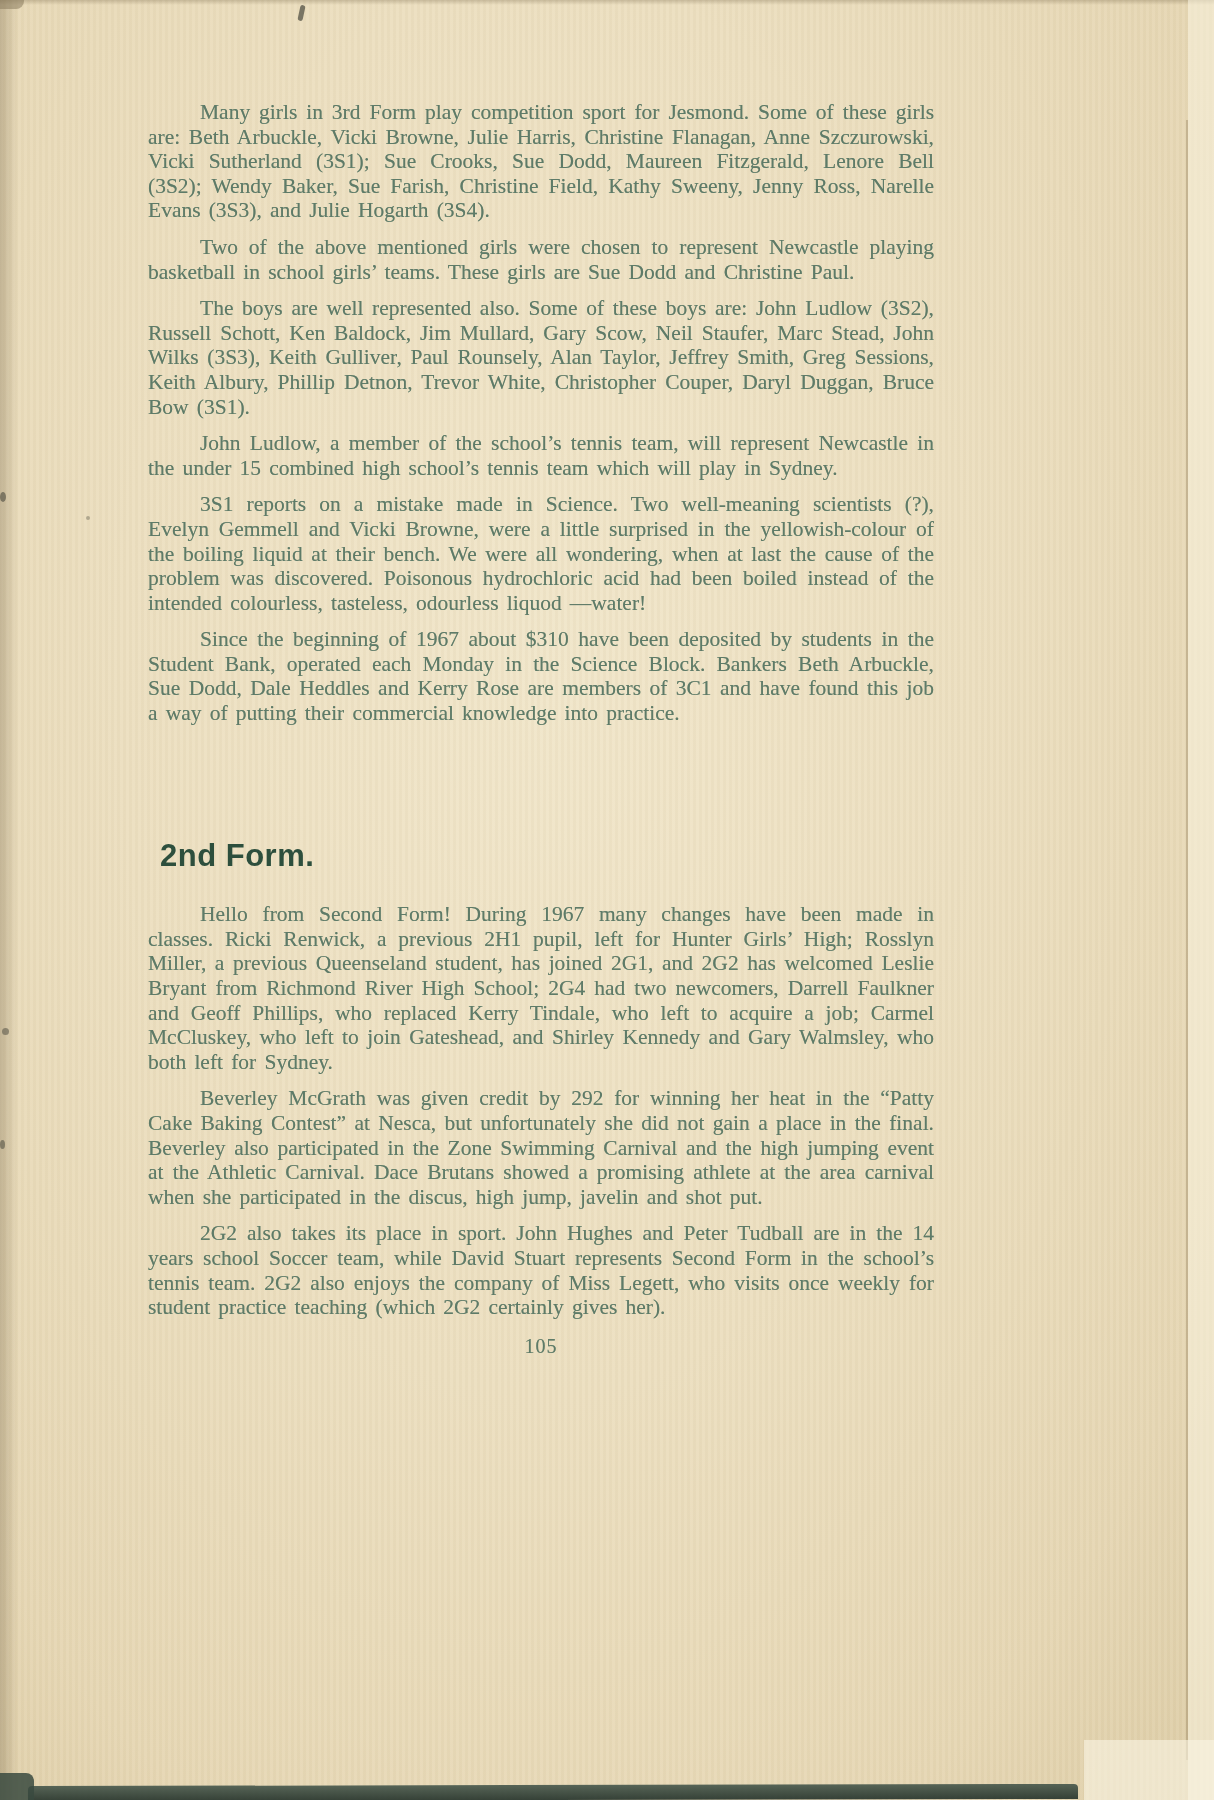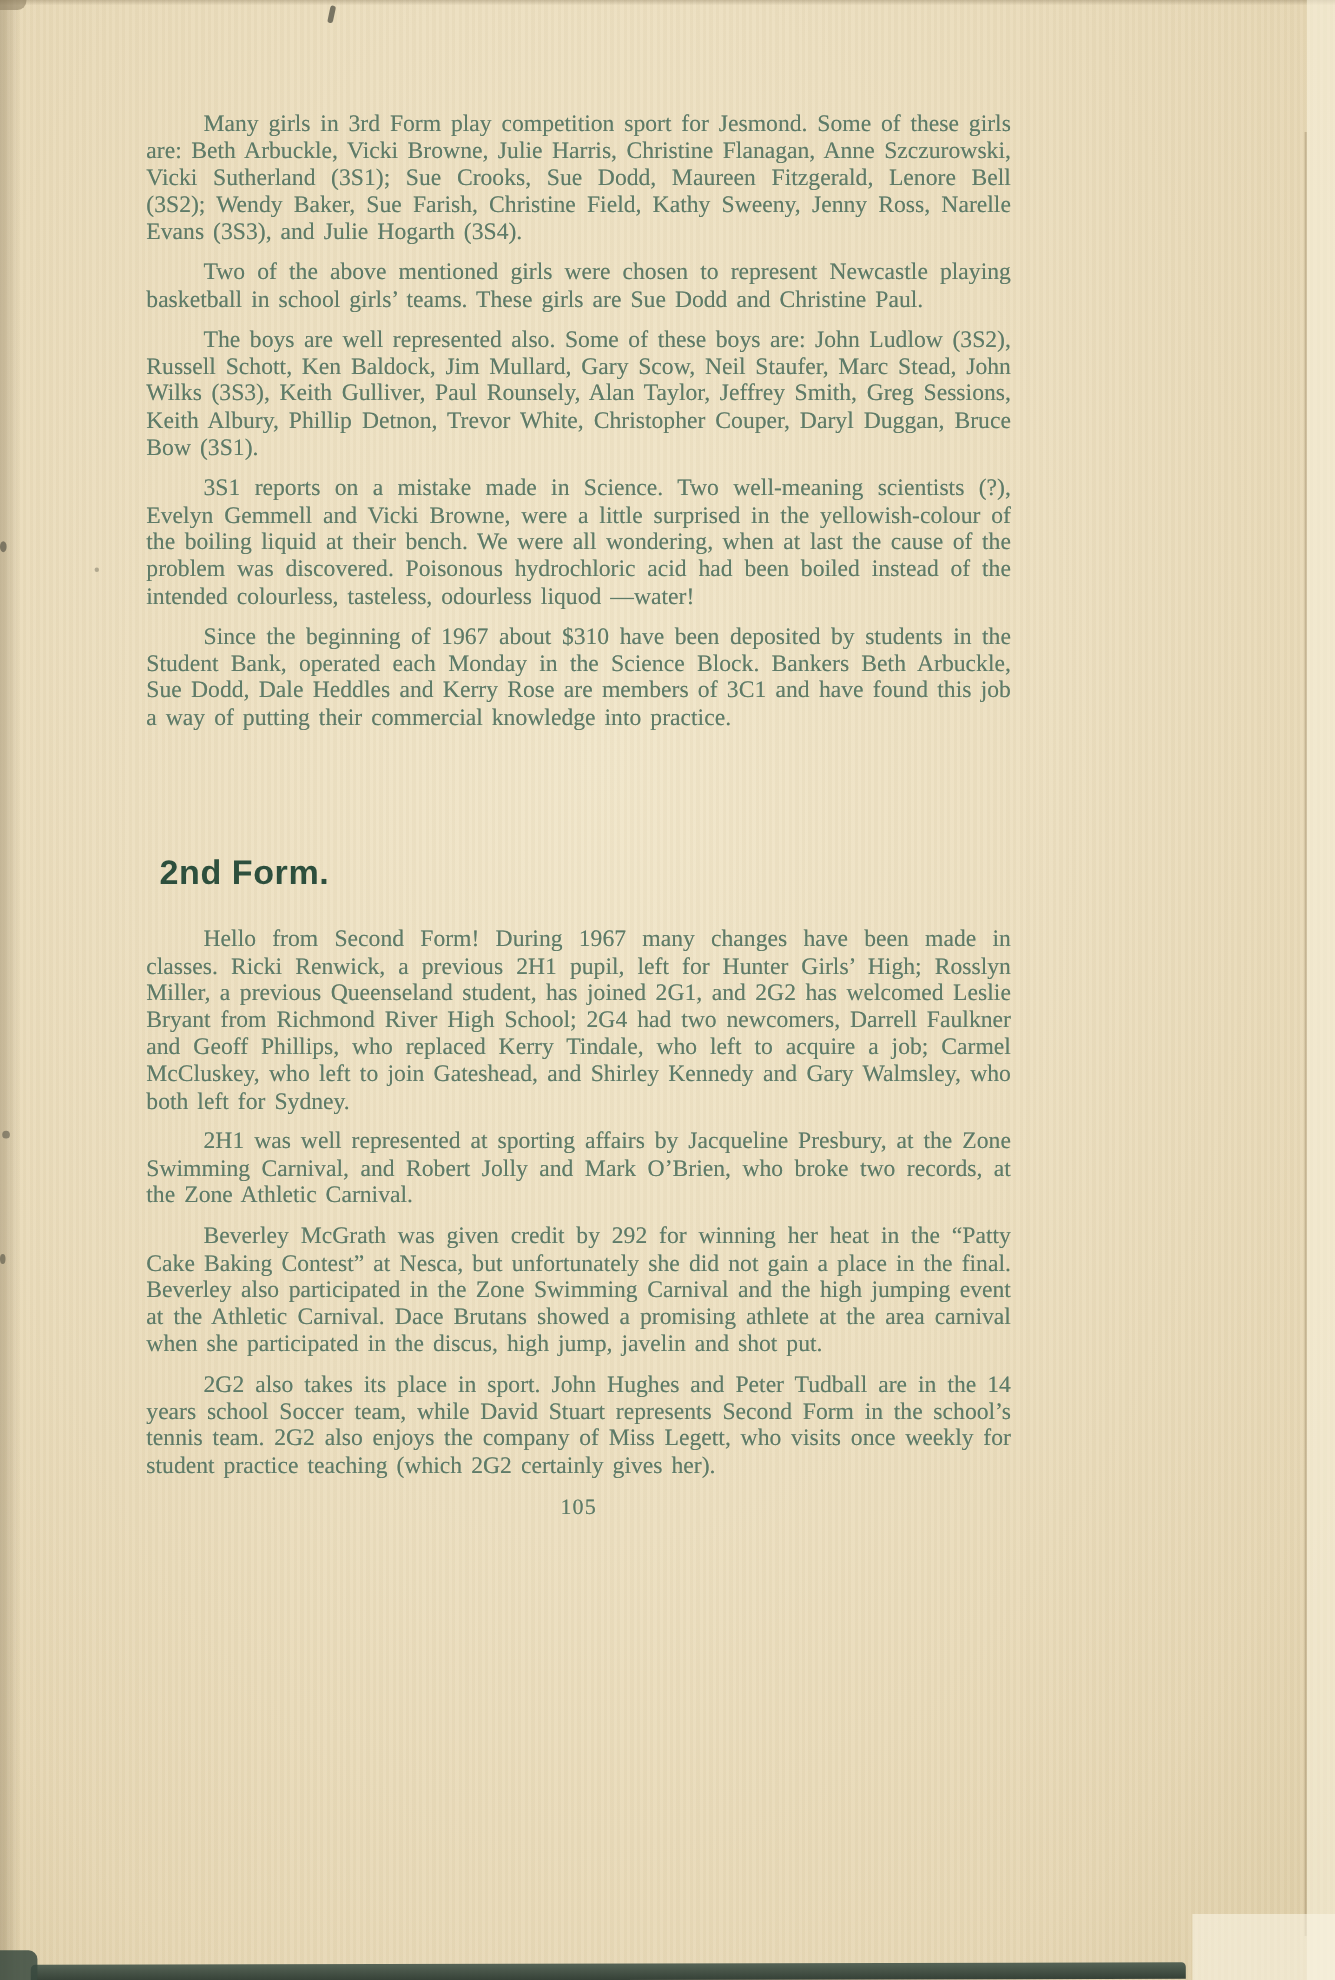--- a/index.html
+++ b/index.html
@@ -19,21 +19,21 @@
   .paper::after {
     content: "";
     position: absolute;
     inset: 0;
     background: repeating-linear-gradient(90deg,
       rgba(255,255,255,0.035) 0 3px,
       rgba(120,100,60,0.030) 3px 6px);
   }
   .text-column {
     position: absolute;
-    left: 133px;
+    left: 148px;
     top: 100px;
     width: 786px;
     color: #5e7b68;
     font-size: 21.5px;
     line-height: 24.6px;
     text-align: justify;
     text-shadow: 0 0 0.5px rgba(94,123,104,0.55);
   }
   .text-column p {
     margin: 0 0 12px 0;
@@ -104,30 +104,30 @@
 <div class="paper"></div>
 
 <div class="text-column">
 
   <p>Many girls in 3rd Form play competition sport for Jesmond. Some of these girls are: Beth Arbuckle, Vicki Browne, Julie Harris, Christine Flanagan, Anne Szczurowski, Vicki Sutherland (3S1); Sue Crooks, Sue Dodd, Maureen Fitzgerald, Lenore Bell (3S2); Wendy Baker, Sue Farish, Christine Field, Kathy Sweeny, Jenny Ross, Narelle Evans (3S3), and Julie Hogarth (3S4).</p>
 
   <p>Two of the above mentioned girls were chosen to represent Newcastle playing basketball in school girls’ teams.  These girls are Sue Dodd and Christine Paul.</p>
 
   <p>The boys are well represented also.  Some of these boys are: John Ludlow (3S2), Russell Schott, Ken Baldock, Jim Mullard, Gary Scow, Neil Staufer, Marc Stead, John Wilks (3S3), Keith Gulliver, Paul Rounsely, Alan Taylor, Jeffrey Smith, Greg Sessions, Keith Albury, Phillip Detnon, Trevor White, Christopher Couper, Daryl Duggan, Bruce Bow (3S1).</p>
 
+  <p>John Ludlow, a member of the school’s tennis team, will represent Newcastle in the under 15 combined high school’s tennis team which will play in Sydney.</p>
 
   <p>3S1 reports on a mistake made in Science.  Two well-meaning scientists (?), Evelyn Gemmell and Vicki Browne, were a little surprised in the yellowish-colour of the boiling liquid at their bench.  We were all wondering, when at last the cause of the problem was discovered.  Poisonous hydrochloric acid had been boiled instead of the intended colourless, tasteless, odourless liquod —water!</p>
 
   <p>Since the beginning of 1967 about $310 have been deposited by students in the Student Bank, operated each Monday in the Science Block.  Bankers Beth Arbuckle, Sue Dodd, Dale Heddles and Kerry Rose are members of 3C1 and have found this job a way of putting their commercial knowledge into practice.</p>
 
   <h2 class="section-heading">2nd Form.</h2>
 
   <p>Hello from Second Form!  During 1967 many changes have been made in classes.  Ricki Renwick, a previous 2H1 pupil, left for Hunter Girls’ High; Rosslyn Miller, a previous Queenseland student, has joined 2G1, and 2G2 has welcomed Leslie Bryant from Richmond River High School; 2G4 had two newcomers, Darrell Faulkner and Geoff Phillips, who replaced Kerry Tindale, who left to acquire a job; Carmel McCluskey, who left to join Gateshead, and Shirley Kennedy and Gary Walmsley, who both left for Sydney.</p>
 
-  <p>2H1 was well represented at sporting affairs by Jacqueline Presbury, at the Zone Swimming Carnival, and Robert Jolly and Mark O’Brien, who broke two records, at the Zone Athletic Carnival.</p>
 
   <p>Beverley McGrath was given credit by 292 for winning her heat in the “Patty Cake Baking Contest” at Nesca, but unfortunately she did not gain a place in the final.  Beverley also participated in the Zone Swimming Carnival and the high jumping event at the Athletic Carnival.  Dace Brutans showed a promising athlete at the area carnival when she participated in the discus, high jump, javelin and shot put.</p>
 
   <p>2G2 also takes its place in sport.  John Hughes and Peter Tudball are in the 14 years school Soccer team, while David Stuart represents Second Form in the school’s tennis team.  2G2 also enjoys the company of Miss Legett, who visits once weekly for student practice teaching (which 2G2 certainly gives her).</p>
 
   <div class="page-number">105</div>
 
 </div>
 
 <div class="edge-left"></div>

